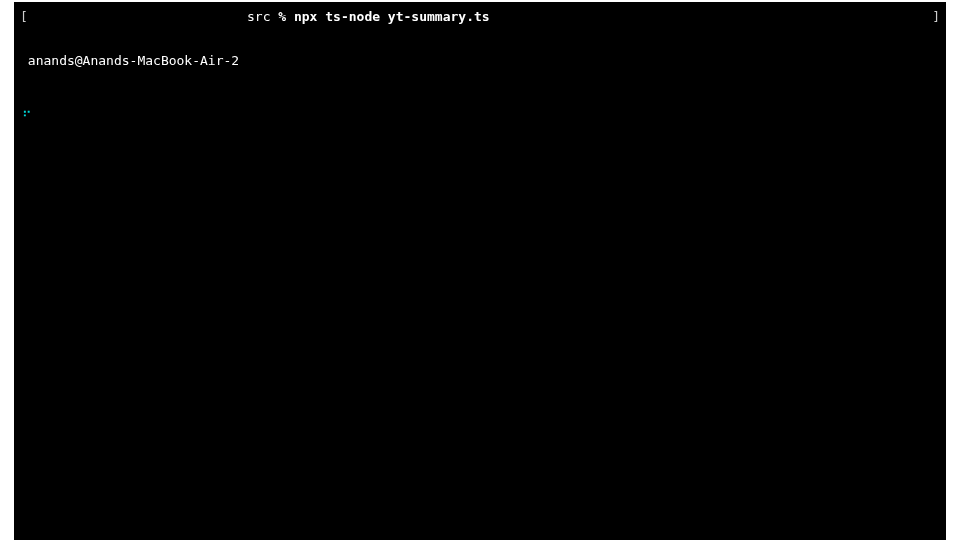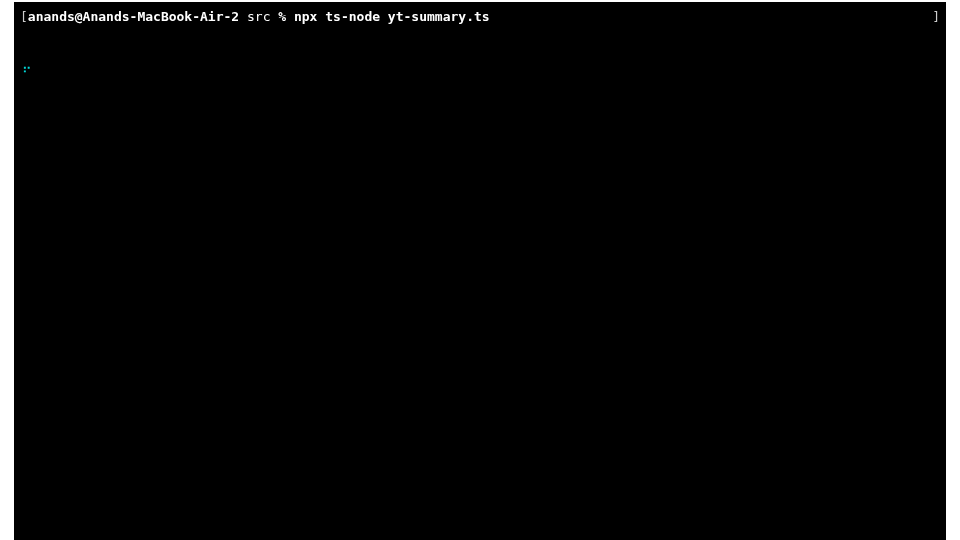--- a/index.html
+++ b/index.html
@@ -30,21 +30,22 @@
       display: flex;
       flex-wrap: nowrap;
       white-space: pre;
       position: relative;
     }
     .prompt-open-bracket {
       color: #cccccc;
     }
     .prompt-user-host {
       color: #ffffff;
-      font-weight: bold;
+      font-weight: normal;
+      margin-top: 44px;
     }
     .prompt-dir {
       color: #ffffff;
       font-weight: normal;
     }
     .prompt-symbol {
       color: #ffffff;
       font-weight: bold;
     }
     .prompt-command {

